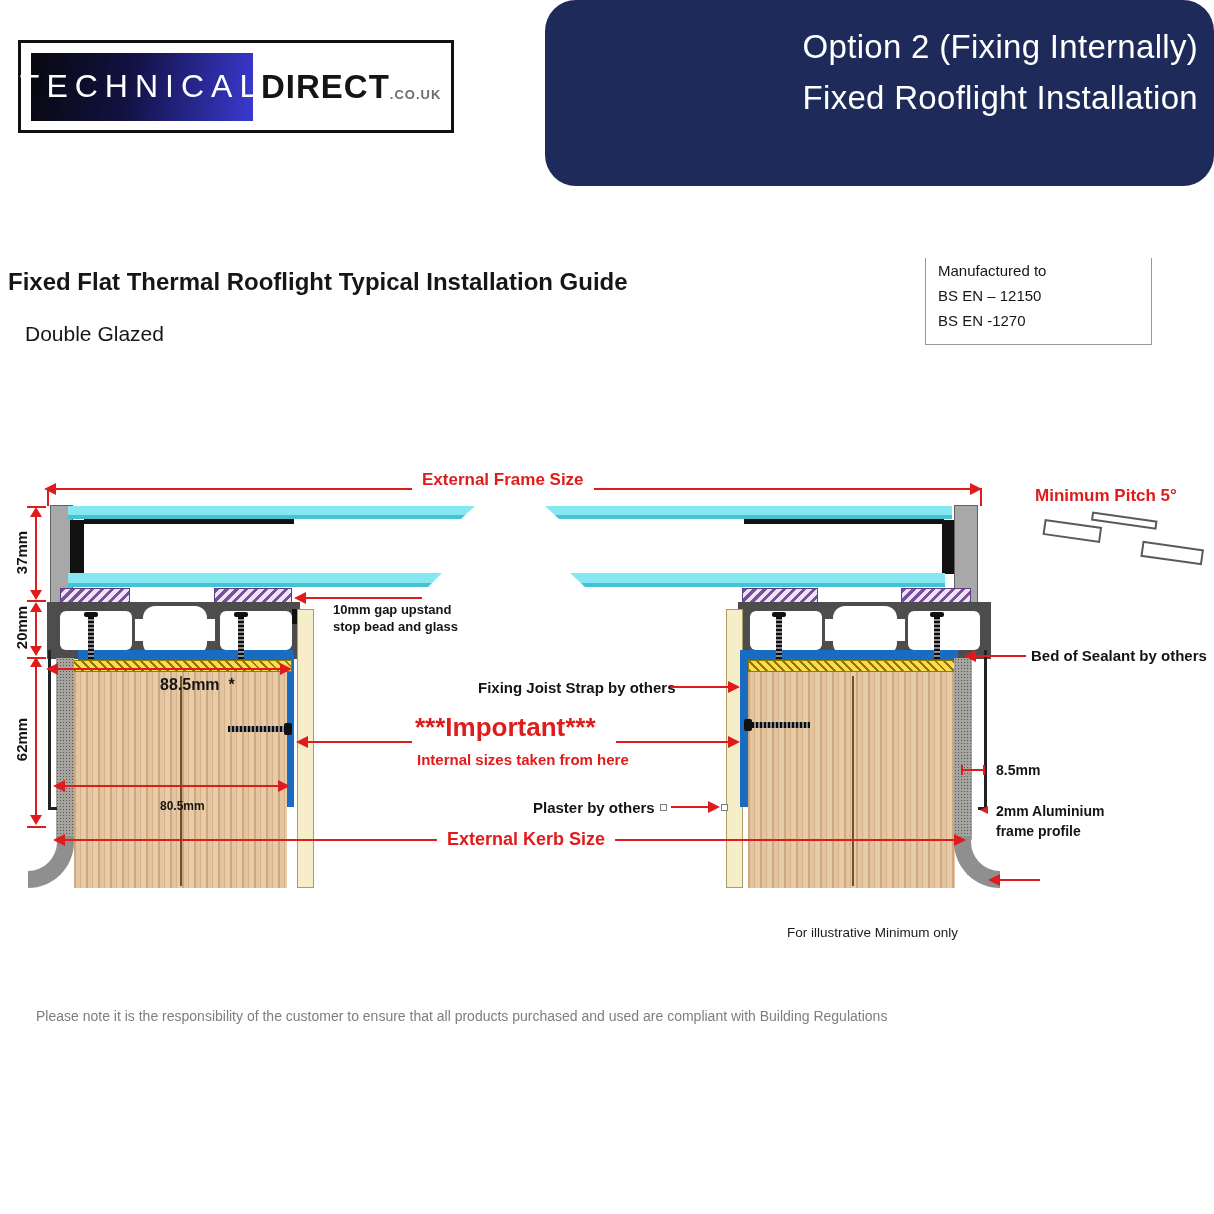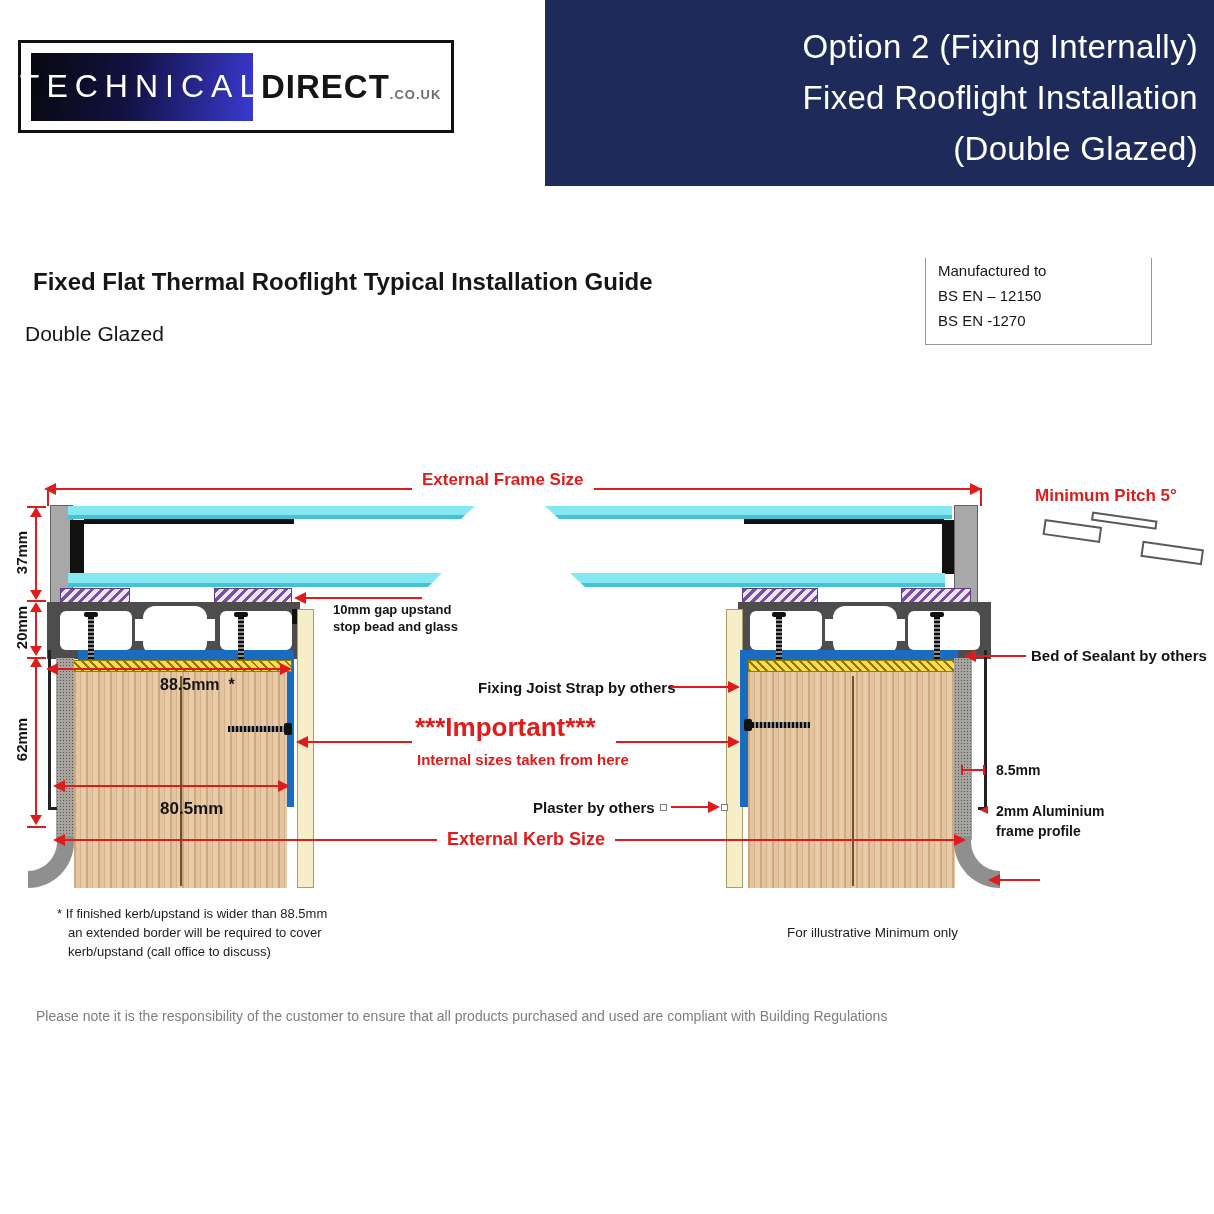--- a/index.html
+++ b/index.html
@@ -7,21 +7,21 @@
           font-family:"Liberation Sans",sans-serif;color:#161616;}
   .abs{position:absolute;}
   
   .logo-box{display:flex;align-items:center;border:3px solid #111;background:#fff;}
   .logo-grad{display:flex;align-items:center;justify-content:center;
              background:linear-gradient(100deg,#08080e 0%,#121244 45%,#3a3ad2 100%);}
   .logo-lanterns{color:#fff;font-size:32px;letter-spacing:7px;font-weight:400;}
   .logo-direct{color:#151515;font-size:33px;font-weight:800;letter-spacing:1px;margin-left:8px;}
   .logo-tld{color:#6e6e6e;font-size:13px;font-weight:700;margin-top:16px;letter-spacing:1px;}
   .banner{background:#1e2b5a;color:#fff;text-align:right;font-size:33px;line-height:51px;
-          font-weight:500;letter-spacing:.3px;padding:21px 16px 0 0;box-sizing:border-box;}
+          font-weight:500;letter-spacing:.3px;padding:21px 16px 0 0;box-sizing:border-box;border-radius:31px;}
   
   .tech-head{background:#1f3864;color:#fff;font-weight:700;font-size:20px;padding:8px 0 9px 12px;}
   .tech-body{background:#fff;border:1px solid #979797;border-top:none;padding:0 12px 11px;
              font-size:15px;line-height:25px;}
   
   .rl{position:absolute;background:#e01b1b;}
   .tri{position:absolute;width:0;height:0;}
   .tri.l{border-top:6px solid transparent;border-bottom:6px solid transparent;border-right:12px solid #e01b1b;}
   .tri.r{border-top:6px solid transparent;border-bottom:6px solid transparent;border-left:12px solid #e01b1b;}
   .tri.u{border-left:6px solid transparent;border-right:6px solid transparent;border-bottom:10px solid #e01b1b;}
@@ -65,24 +65,23 @@
     <div class="logo-grad" style="width:222px;height:68px;">
       <span class="logo-lanterns">TECHNICAL</span>
     </div>
     <span class="logo-direct">DIRECT</span>
     <span class="logo-tld">.CO.UK</span>
   </div>
 
   <div class="abs banner" style="left:545px;top:0;width:669px;height:186px;">
     <div>Option 2 (Fixing Internally)</div>
     <div>Fixed Rooflight Installation</div>
-    <div>(Double Glazed)</div>
-  </div>
-
-  <div class="abs" style="left:33px;top:268px;font-size:24px;font-weight:700;">Fixed Flat Thermal Rooflight Typical Installation Guide</div>
+  </div>
+
+  <div class="abs" style="left:8px;top:268px;font-size:24px;font-weight:700;">Fixed Flat Thermal Rooflight Typical Installation Guide</div>
   <div class="abs" style="left:25px;top:322px;font-size:21px;">Double Glazed</div>
 
   <div class="abs" style="left:925px;top:258px;width:227px;">
     <div class="tech-body">
       <div>Manufactured to</div>
       <div>BS EN – 12150</div>
       <div>BS EN -1270</div>
     </div>
   </div>
 
@@ -148,21 +147,21 @@
   <div class="abs screw-shaft-h" style="left:228px;top:726px;width:58px;height:6px;"></div>
   <div class="abs blk" style="left:284px;top:723px;width:8px;height:12px;border-radius:2px;"></div>
 
   <div class="rl" style="left:52px;top:668px;width:238px;height:2px;"></div>
   <div class="tri l" style="left:46px;top:663px;"></div>
   <div class="tri r" style="left:280px;top:663px;"></div>
   <div class="blklab" style="left:160px;top:676px;font-size:16px;white-space:pre;">88.5mm  *</div>
   <div class="rl" style="left:60px;top:785px;width:228px;height:2px;"></div>
   <div class="tri l" style="left:53px;top:780px;"></div>
   <div class="tri r" style="left:278px;top:780px;"></div>
-  <div class="blklab" style="left:160px;top:799px;font-size:17px;">80.5mm</div>
+  <div class="blklab" style="left:160px;top:799px;font-size:12px;">80.5mm</div>
 
   <div class="rl" style="left:300px;top:597px;width:122px;height:2px;"></div>
   <div class="tri l" style="left:294px;top:592px;"></div>
   <div class="blklab" style="left:333px;top:601px;font-size:13px;line-height:17px;">
     <div>10mm gap upstand</div>
     <div>stop bead and glass</div>
   </div>
 
   <div class="abs glass" style="left:545px;top:506px;width:407px;height:13px;clip-path:polygon(0 0,100% 0,100% 100%,14px 100%);"></div>
   <div class="abs blk" style="left:744px;top:519px;width:200px;height:5px;"></div>
@@ -228,22 +227,17 @@
 
   <div class="tri sl" style="left:980px;top:806px;"></div>
   <div class="blklab" style="left:996px;top:801px;font-size:14px;line-height:20px;">
     <div>2mm Aluminium</div>
     <div>frame profile</div>
   </div>
 
   <div class="tri l" style="left:988px;top:874px;"></div>
   <div class="rl" style="left:998px;top:879px;width:42px;height:2px;"></div>
 
-  <div class="abs" style="left:57px;top:904px;font-size:13px;line-height:19px;color:#1c1c1c;">
-    <div>* If finished kerb/upstand is wider than 88.5mm</div>
-    <div style="padding-left:11px;">an extended border will be required to cover</div>
-    <div style="padding-left:11px;">kerb/upstand (call office to discuss)</div>
-  </div>
   <div class="abs" style="left:787px;top:925px;font-size:13.5px;color:#1c1c1c;">For illustrative Minimum only</div>
 
   <div class="abs" style="left:36px;top:1008px;font-size:14px;color:#7e7e7e;">Please note it is the responsibility of the customer to ensure that all products purchased and used are compliant with Building Regulations</div>
 
 </div>
 
 </body></html>

